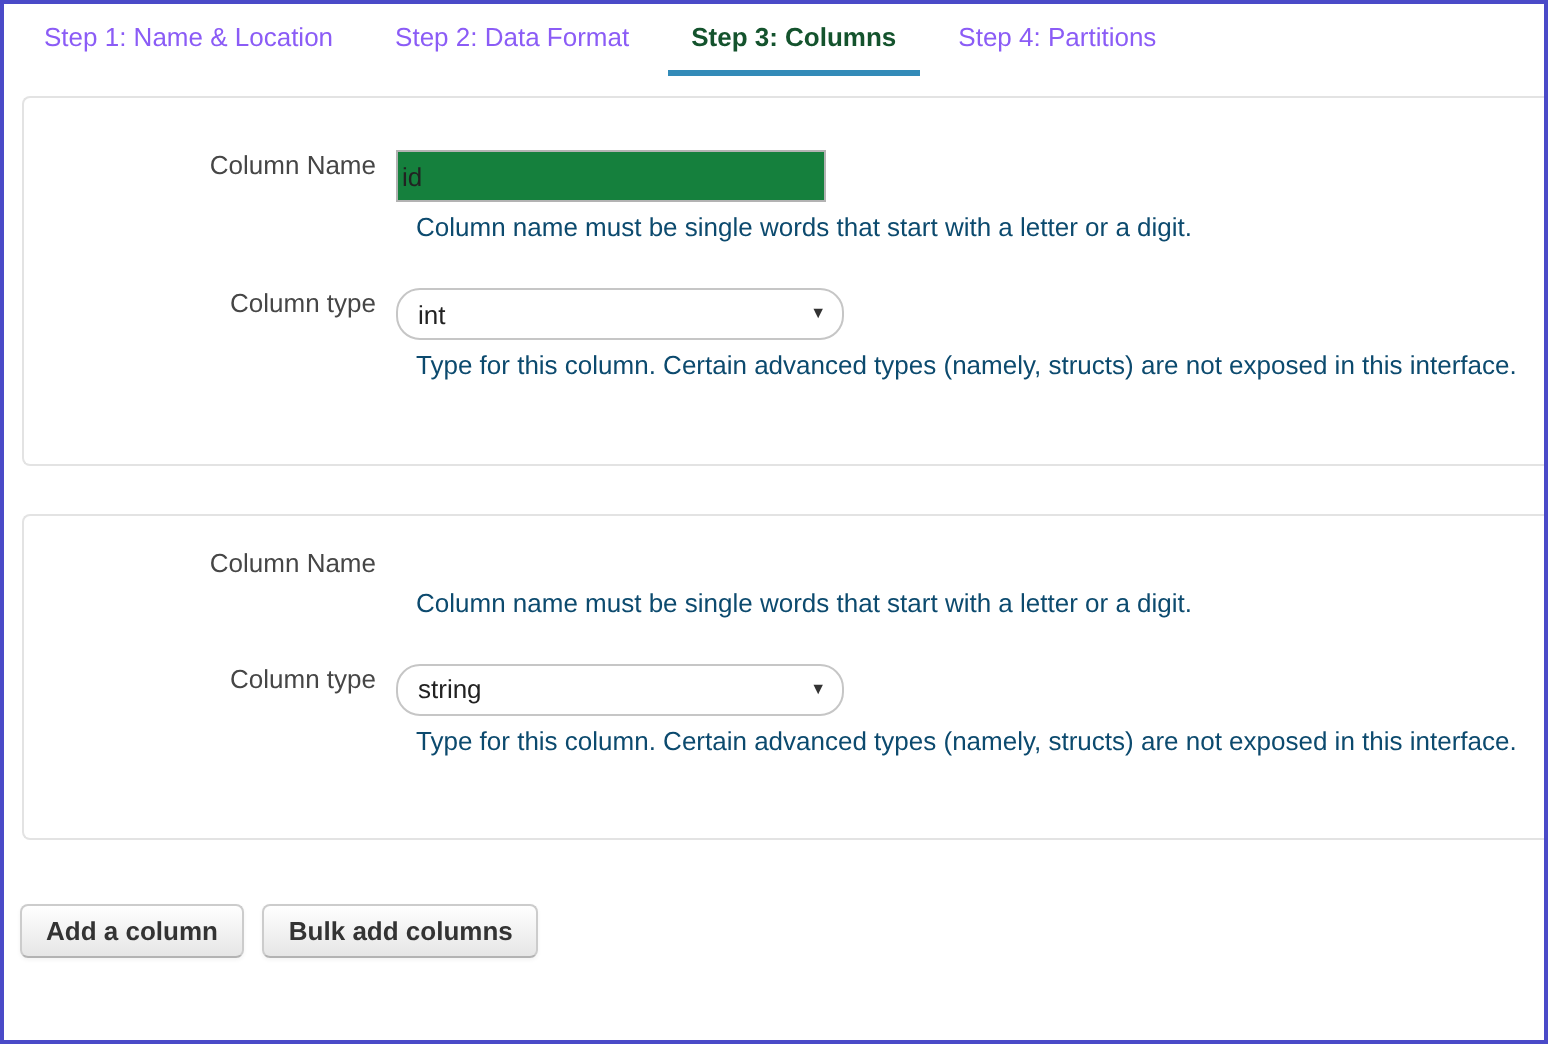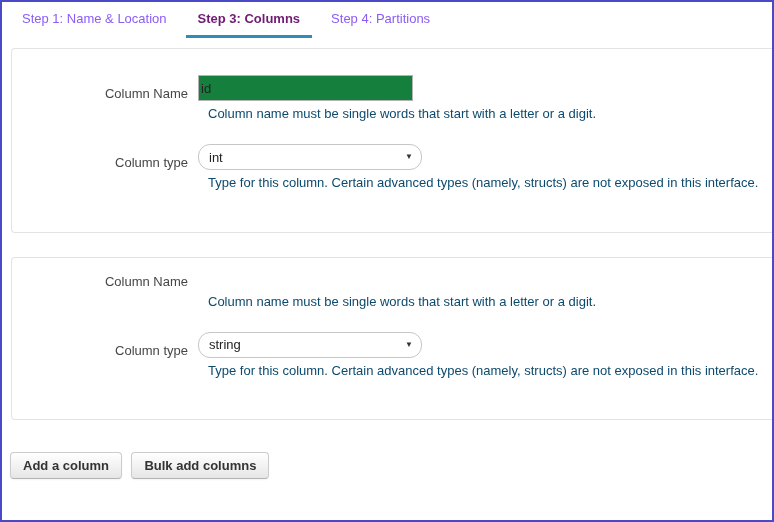--- a/index.html
+++ b/index.html
@@ -27,39 +27,39 @@
   .tab {
     font-size: 13px;
     color: #8b5cf6;
     padding: 10px 12px 9px 12px;
     margin-right: 7px;
     border-bottom: 3px solid transparent;
     cursor: pointer;
     white-space: nowrap;
   }
   .tab.active {
-    color: #701a75;
+    color: #14532d;
     font-weight: bold;
     border-bottom-color: #338bb8;
   }
 
   
   .panel {
     border: 1px solid #e3e3e3;
     border-right: none;
     border-radius: 4px 0 0 4px;
     margin: 10px -2px 0 9px;
     padding: 26px 0 40px 0;
     background: #fff;
   }
   .panel + .panel { margin-top: 24px; padding-top: 16px; }
 
   .form-group { margin-bottom: 22px; }
   .form-group:last-child { margin-bottom: 0; }
-  .control-line { display: flex; align-items: flex-end; }
+  .control-line { display: flex; align-items: flex-start; }
   .field-label {
     width: 186px;
     padding-right: 10px;
     text-align: right;
     font-size: 13px;
     color: #464646;
     flex: none;
   }
   .text-input {
     width: 215px;
@@ -121,20 +121,21 @@
   .actions-columns { margin: 20px 0 0 8px; }
   .actions-nav { margin: 10px 0 0 20px; }
 </style>
 </head>
 <body>
 
 <div class="window">
 
   <ul class="tabs">
     <li class="tab">Step 1: Name &amp; Location</li>
+    <li class="tab">Step 2: Data Format</li>
     <li class="tab active">Step 3: Columns</li>
     <li class="tab">Step 4: Partitions</li>
   </ul>
 
   <div class="panel">
     <div class="form-group">
       <div class="control-line">
         <div class="field-label">Column Name</div>
         <input class="text-input" type="text" value="id" style="">
       </div>

